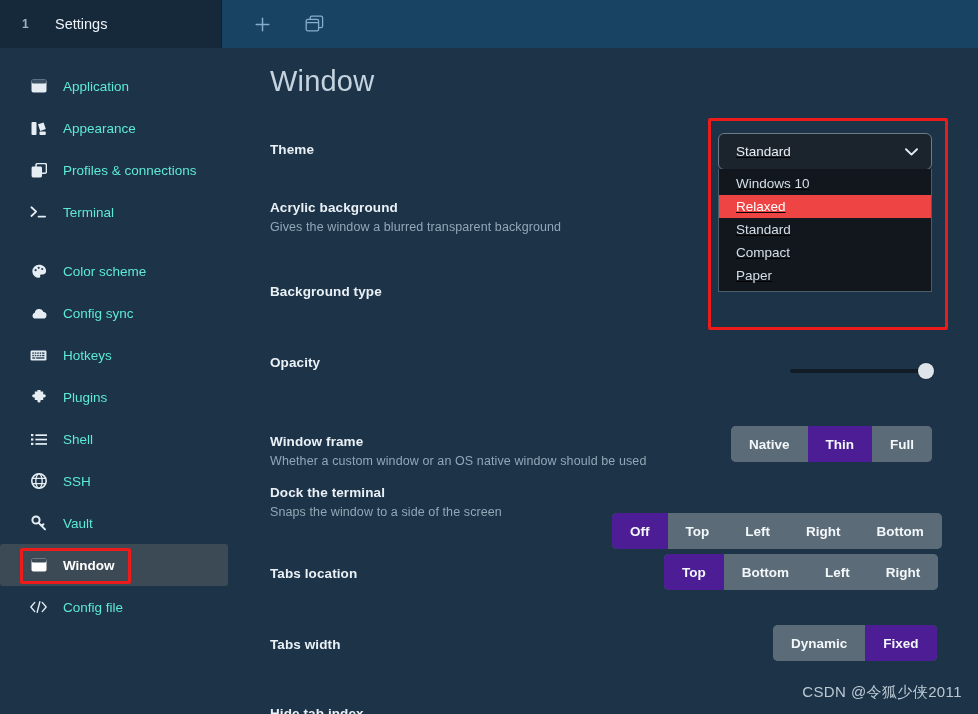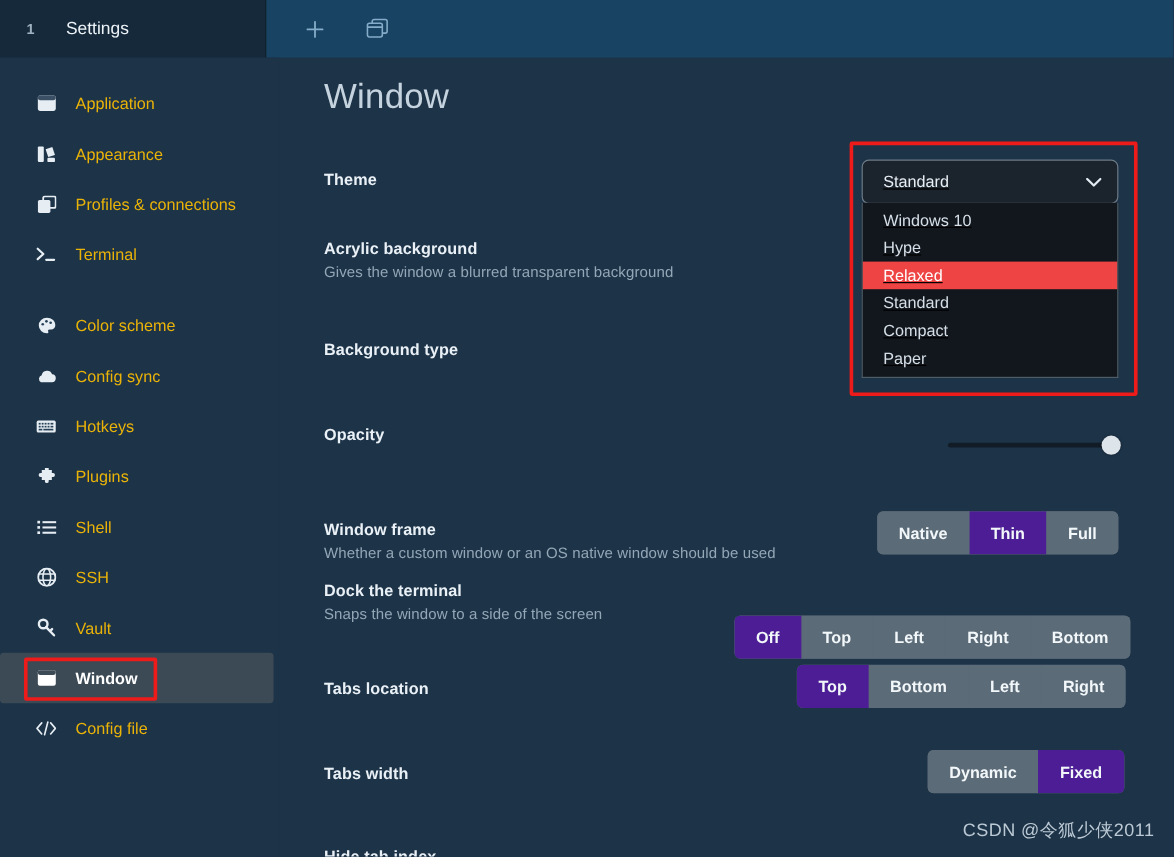--- a/index.html
+++ b/index.html
@@ -56,21 +56,21 @@
     width: 232px; height: 666px;
     background: #1d3348;
     padding-top: 17px;
   }
   .nav-item {
     position: relative;
     height: 42px;
     display: flex; align-items: center;
     padding-left: 30px;
     gap: 16px;
-    color: #eab308;
+    color: #5eead4;
     font-size: 13.5px;
   }
   .nav-item.selected {
     background: #3c4a55;
     border-radius: 3px;
     margin-right: 4px;
     color: #ffffff;
     font-weight: bold;
   }
   .nav-ico {
@@ -418,21 +418,20 @@
       <div class="select-box">
         <span>Standard</span>
         <span class="chev">
           <svg width="13" height="8" viewBox="0 0 13 8">
               <path d="M1 1.2l5.5 5.4L12 1.2" stroke="#e2eaf1" stroke-width="1.9" fill="none" stroke-linecap="round" stroke-linejoin="round"></path>
             </svg>
         </span>
       </div>
       <div class="select-list">
         <div class="opt">Windows 10</div>
-        <div class="opt">Hype</div>
         <div class="opt hl">Relaxed</div>
         <div class="opt">Standard</div>
         <div class="opt">Compact</div>
         <div class="opt">Paper</div>
       </div>
     </div>
 
     <div class="slider">
       <div class="slider-track"></div>
       <div class="slider-thumb"></div>

